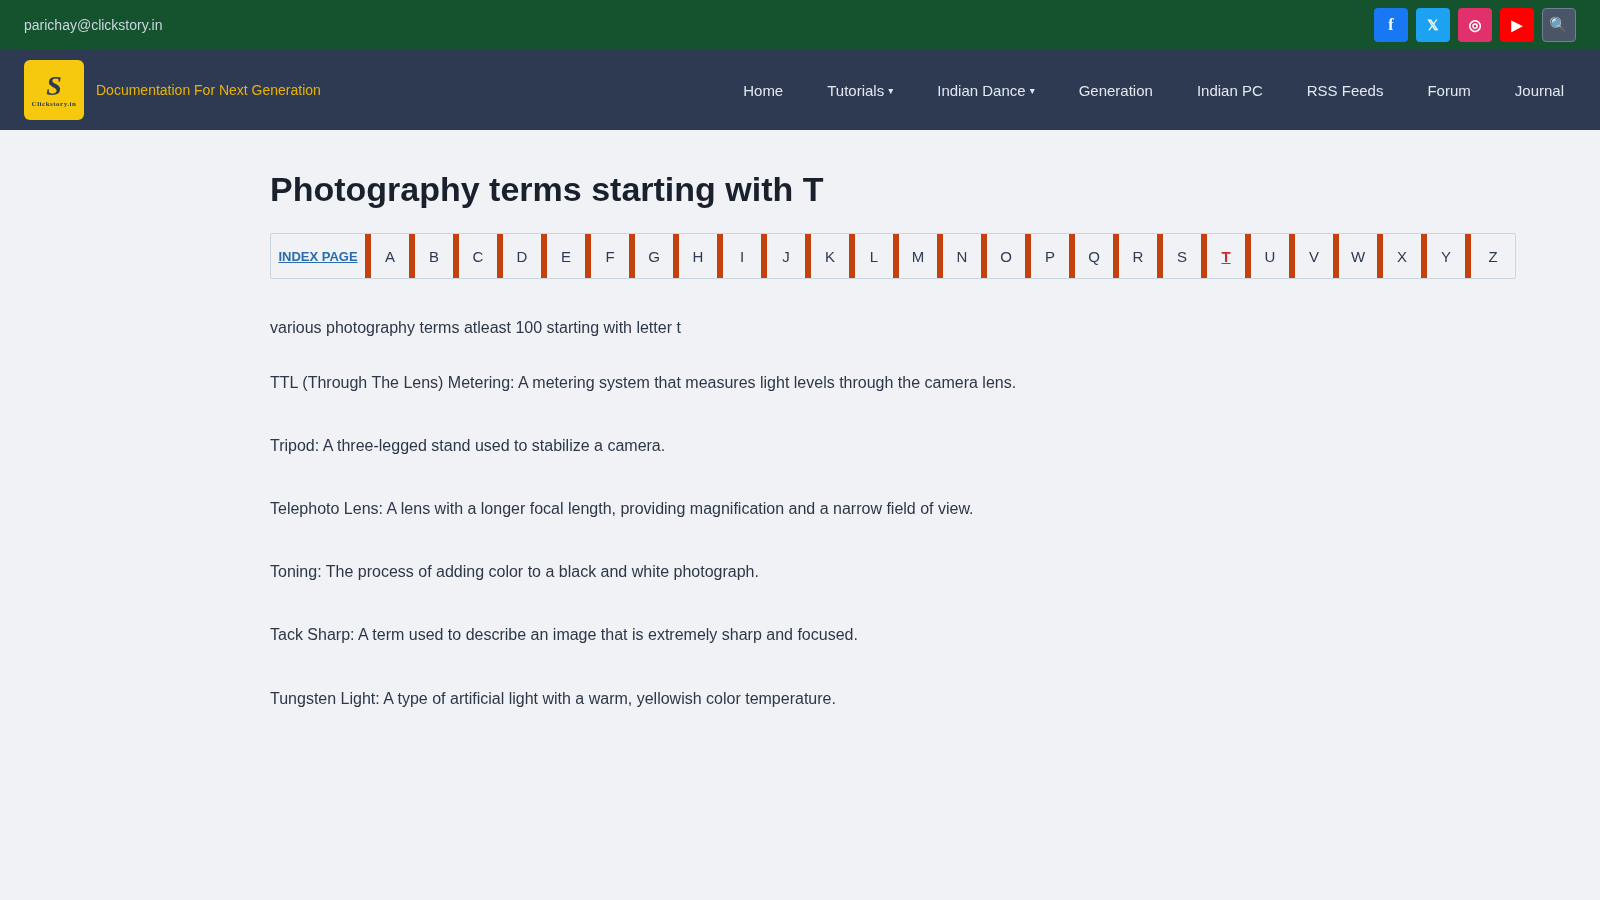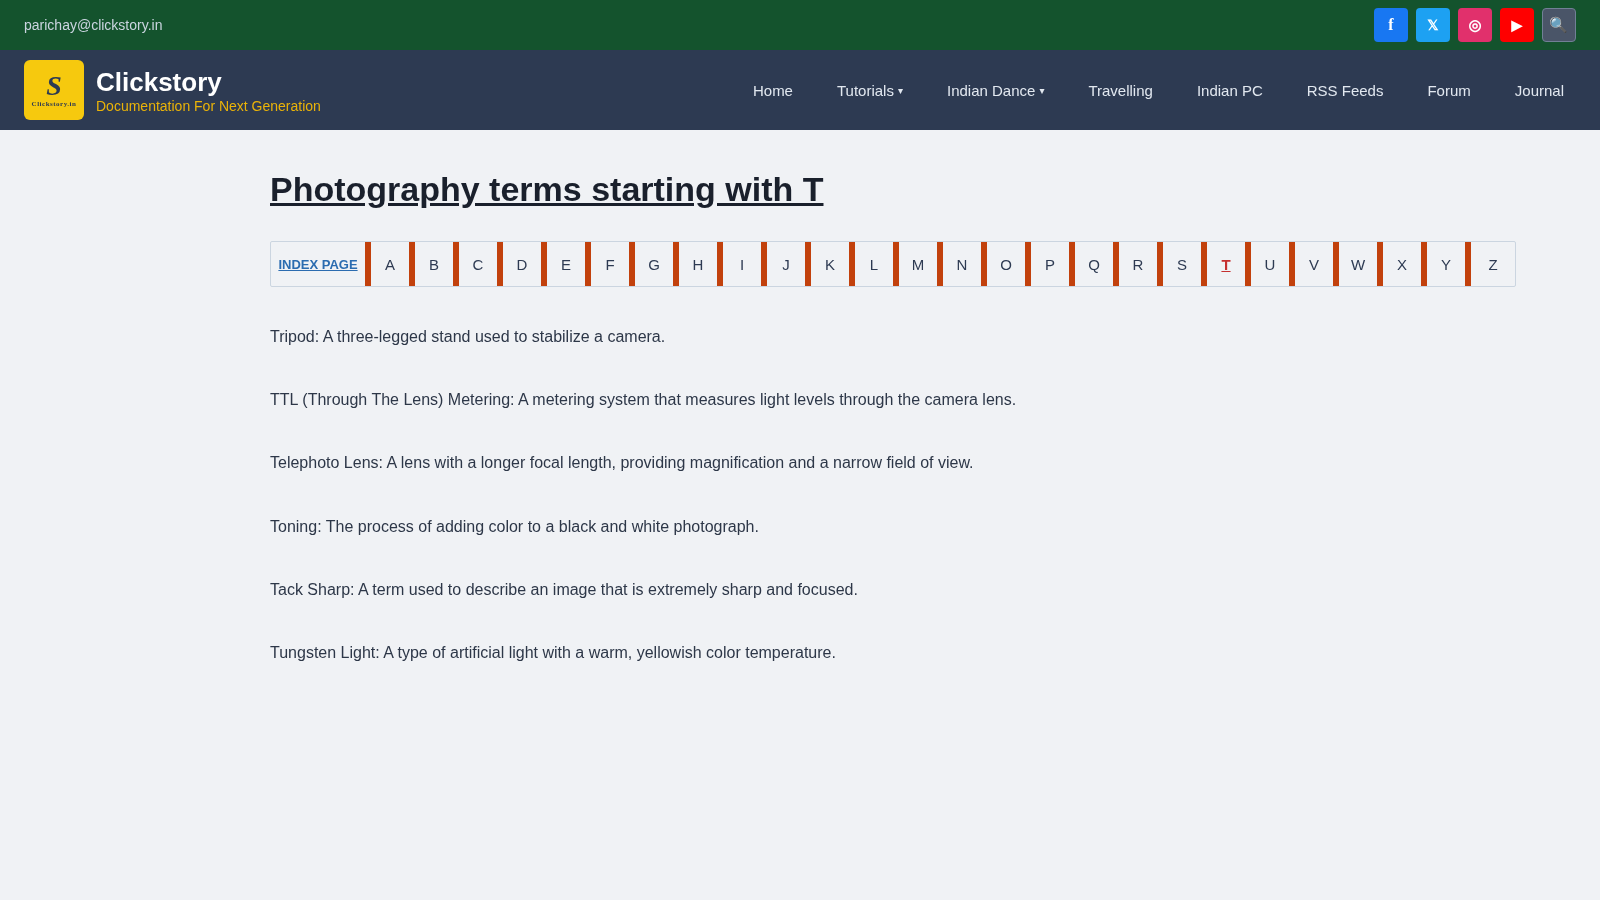--- a/index.html
+++ b/index.html
@@ -113,23 +113,22 @@
     
     .content-area {
       max-width: 1100px;
       margin: 0 auto;
       padding: 40px 20px 40px 20px;
     }
     .page-title {
       font-size: 34px;
       font-weight: bold;
       color: #1a202c;
-      margin-bottom: 32px;
-      font-family: Arial, sans-serif;
-      text-decoration: underline;
+      margin-bottom: 24px;
+      font-family: Arial, sans-serif;
     }
 
     
     .alpha-nav {
       display: flex;
       flex-wrap: nowrap;
       border: 1px solid #cbd5e0;
       width: fit-content;
       margin: 0 auto 36px auto;
       border-radius: 2px;
@@ -192,30 +191,29 @@
   </div>
 </div>
 
 <header class="header">
   <div class="logo-area">
     <div class="logo-box">
       <div class="logo-letter">S</div>
       <div class="logo-small-text">Clickstory.in</div>
     </div>
     <div class="site-title-area">
-      <span class="site-title">Clickstory</span>
       <span class="site-subtitle">Documentation For Next Generation</span>
     </div>
   </div>
   <nav class="main-nav">
 
   <a class="nav-item">Home</a>
       <a class="nav-item">Tutorials<span class="nav-arrow">▾</span></a>
       <a class="nav-item">Indian Dance<span class="nav-arrow">▾</span></a>
-      <a class="nav-item">Travelling</a>
+      <a class="nav-item">Generation</a>
       <a class="nav-item">Indian PC</a>
       <a class="nav-item">RSS Feeds</a>
       <a class="nav-item">Forum</a>
       <a class="nav-item">Journal</a>
     </nav>
 </header>
 
 <div class="content-area">
   <h1 class="page-title">Photography terms starting with T</h1>
 
@@ -243,22 +241,23 @@
       <a class="alpha-cell">S</a>
       <a class="alpha-cell active">T</a>
       <a class="alpha-cell">U</a>
       <a class="alpha-cell">V</a>
       <a class="alpha-cell">W</a>
       <a class="alpha-cell">X</a>
       <a class="alpha-cell">Y</a>
       <a class="alpha-cell">Z</a>
     </div>
 
+  <p class="terms-intro">various photography terms atleast 100 starting with letter t</p>
 
   <div id="terms-list">
+      <p class="term-item">TTL (Through The Lens) Metering: A metering system that measures light levels through the camera lens.</p>
       <p class="term-item">Tripod: A three-legged stand used to stabilize a camera.</p>
-      <p class="term-item">TTL (Through The Lens) Metering: A metering system that measures light levels through the camera lens.</p>
       <p class="term-item">Telephoto Lens: A lens with a longer focal length, providing magnification and a narrow field of view.</p>
       <p class="term-item">Toning: The process of adding color to a black and white photograph.</p>
       <p class="term-item">Tack Sharp: A term used to describe an image that is extremely sharp and focused.</p>
       <p class="term-item">Tungsten Light: A type of artificial light with a warm, yellowish color temperature.</p>
     </div>
 </div>
 
 </body></html>

